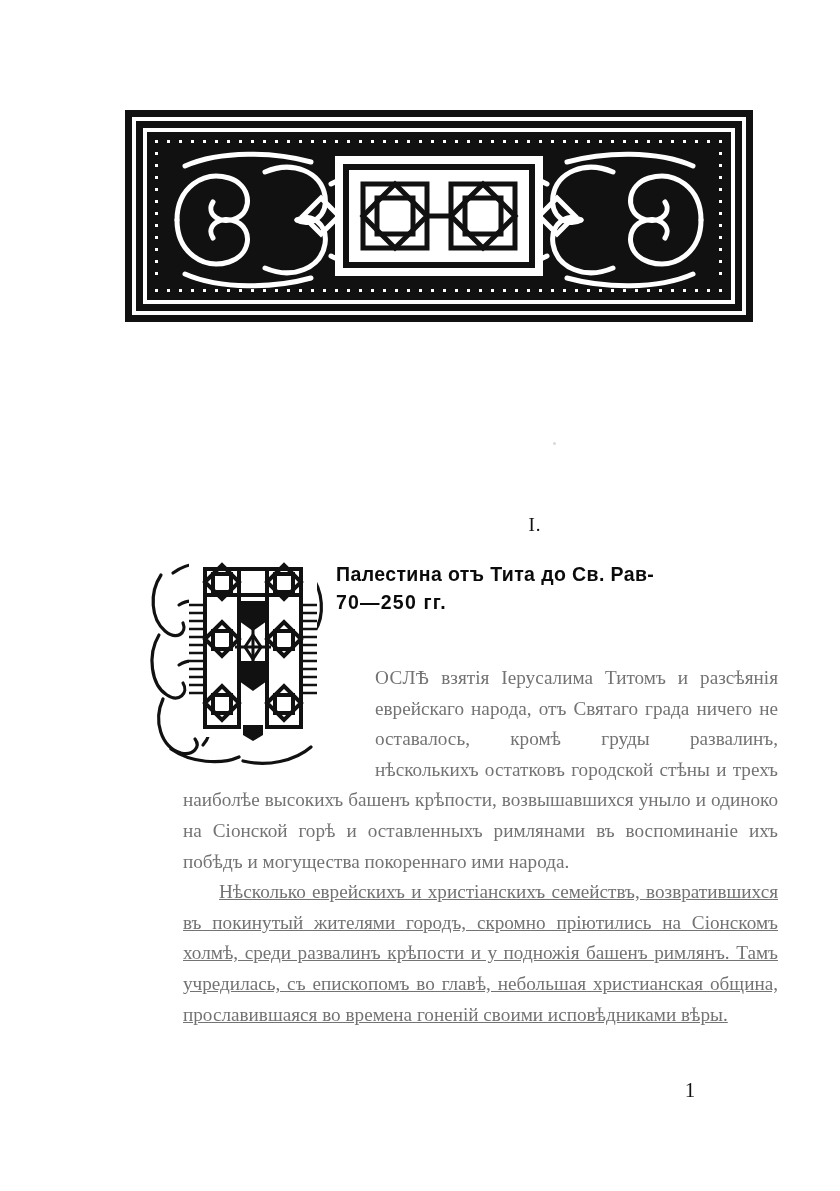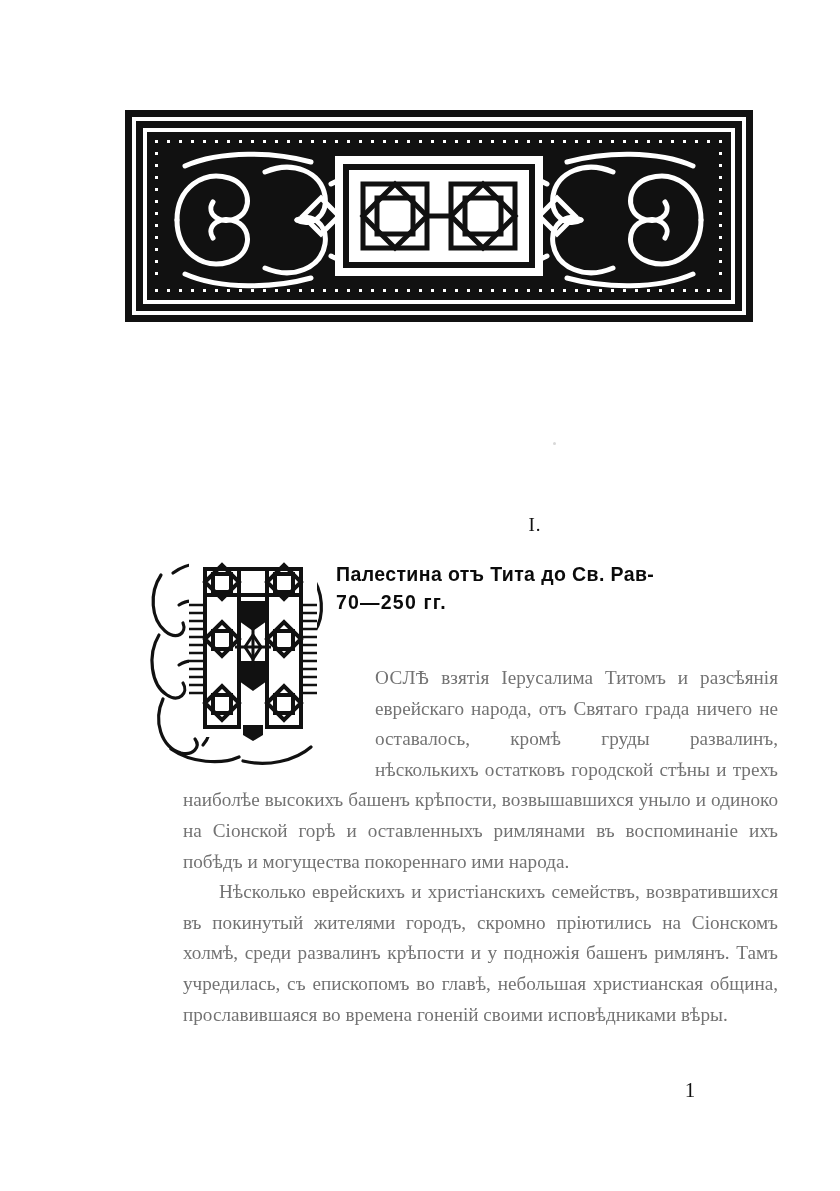--- a/index.html
+++ b/index.html
@@ -97,20 +97,21 @@
     width: 192px;
     height: 112px;
   }
   .para-first .run-in {
     font-size: 19.2px;
     letter-spacing: 0.5px;
   }
   .para-second {
     margin-top: 0;
     text-indent: 36px;
+    text-decoration: underline;
   }
 
   
   .page-number {
     position: absolute;
     left: 660px;
     top: 1078px;
     width: 60px;
     text-align: center;
     font-family: "Liberation Serif", serif;

